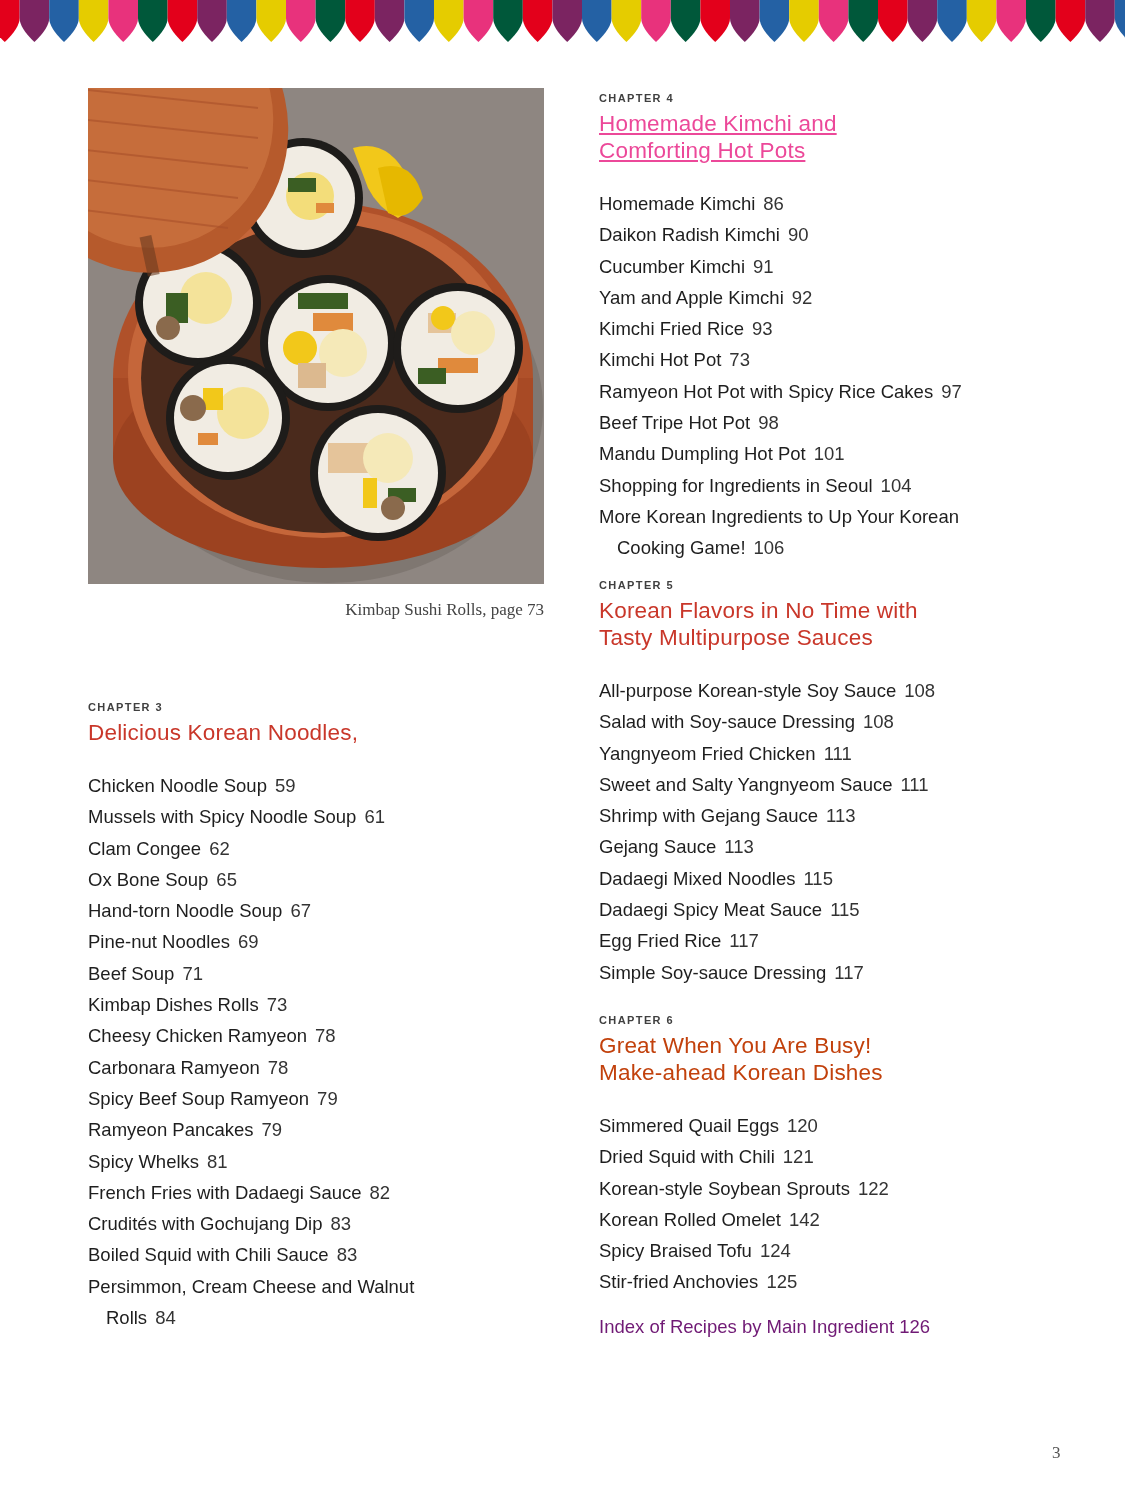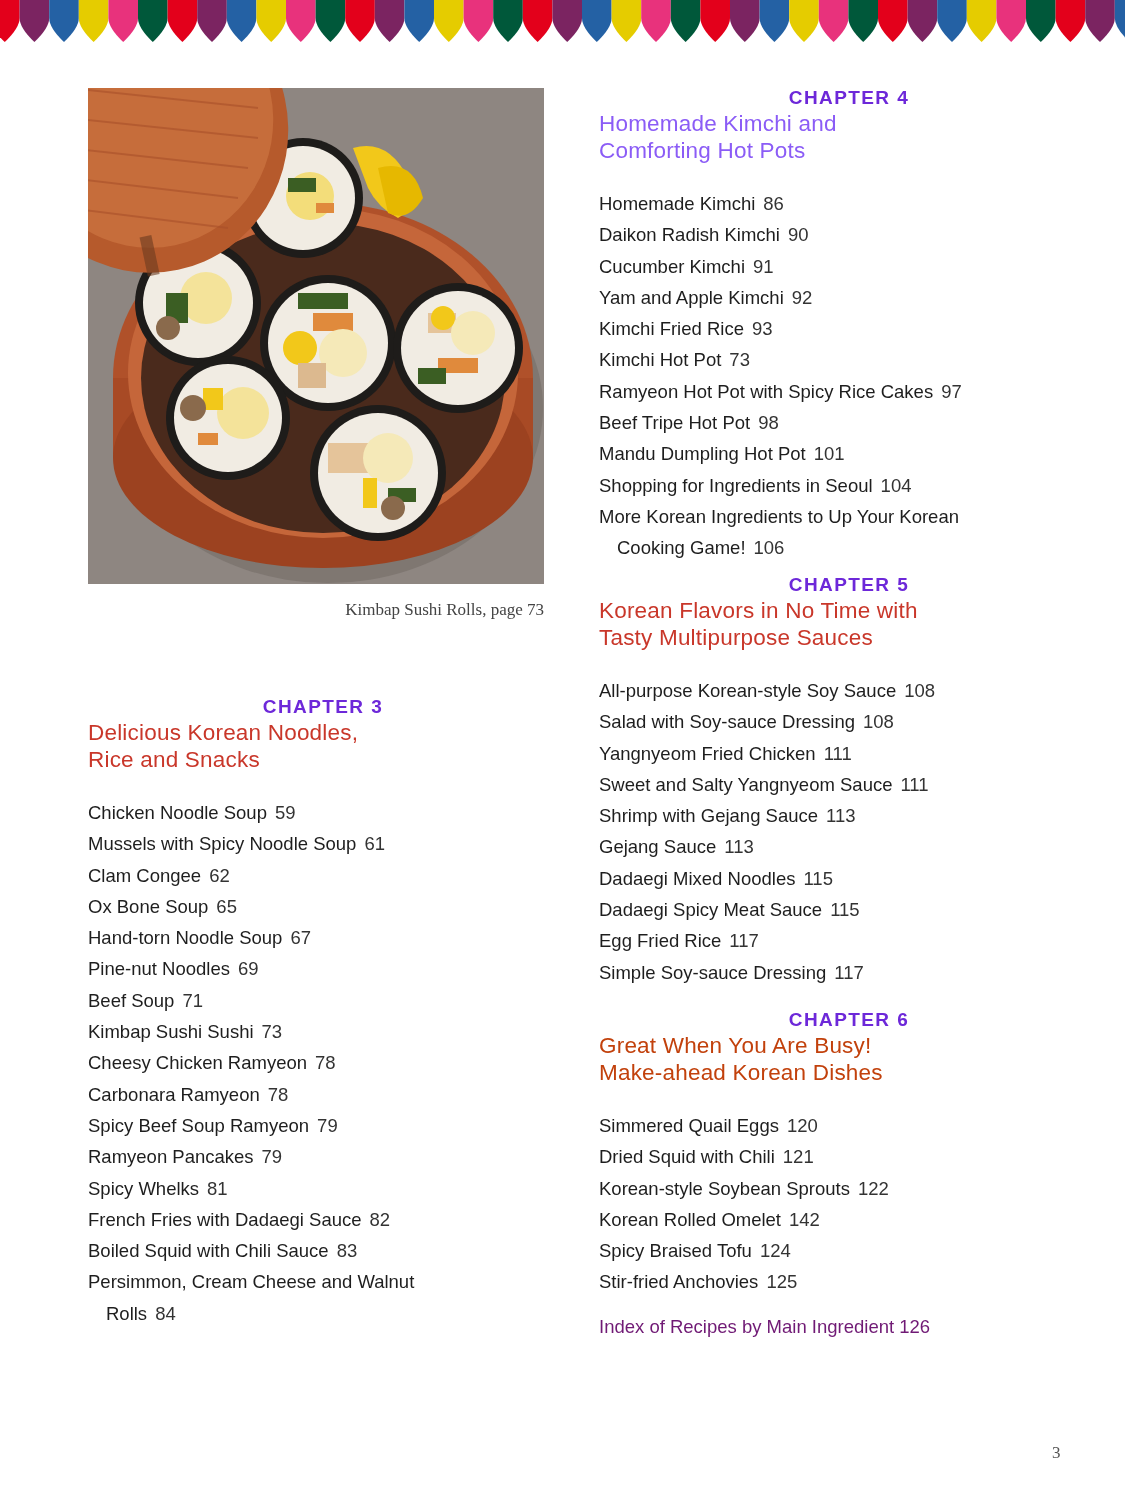--- a/index.html
+++ b/index.html
@@ -3,21 +3,21 @@
 <meta charset="utf-8">
 <style>
   html, body { margin:0; padding:0; }
   body { width:1125px; height:1500px; background:#ffffff; position:relative; overflow:hidden;
          font-family:"Liberation Sans", sans-serif; color:#1a1a1a; }
   .banner { position:absolute; left:0; top:0; width:1125px; height:44px; }
   .photo { position:absolute; left:88px; top:88px; width:456px; height:496px; background:#8f8883; overflow:hidden; }
   .caption { position:absolute; left:290px; top:600px; width:254px; text-align:right;
              font-family:"Liberation Serif", serif; font-size:17px; color:#444; }
   .col { position:absolute; }
-  .chap-label { font-weight:bold; font-size:19px; letter-spacing:1.4px; color:#6d28d9; line-height:18px;text-align:center; }
+  .chap-label { font-weight:bold; font-size:11px; letter-spacing:1.4px; color:#404040; line-height:18px; }
   .chap-title { color:#c9372a; font-size:22.5px; line-height:27px; margin-top:3px; letter-spacing:0.2px; }
   .entries { margin-top:24px; }
   .entry { font-size:18.5px; line-height:31.3px; color:#1e1e1e; white-space:nowrap; }
   .entry .pg { margin-left:8px; color:#333; }
   .entry.cont { padding-left:18px; }
   .index-line { font-size:18.5px; color:#701a75; }
   .page-num { position:absolute; left:1052px; top:1443px; font-family:"Liberation Serif", serif; font-size:17px; color:#555; }
 </style>
 </head>
 <body>
@@ -142,46 +142,46 @@
     </g>
     <rect x="55" y="148" width="12" height="40" fill="#6b3a20" opacity="0.6" transform="rotate(-12 60 165)"></rect>
   </svg>
 </div>
 <div class="caption">Kimbap Sushi Rolls, page 73</div>
 
 <div class="col" style="left:88px; top:698px; width:470px;">
   <div class="chap-label">CHAPTER 3</div>
   <div class="chap-title" style="color: rgb(201, 55, 42);">
     <div>Delicious Korean Noodles,</div>
-    <div>Rice and Snacks</div>
   </div>
   <div class="entries">
       <div class="entry"><span>Chicken Noodle Soup</span><span class="pg">59</span></div>
       <div class="entry"><span>Mussels with Spicy Noodle Soup</span><span class="pg">61</span></div>
       <div class="entry"><span>Clam Congee</span><span class="pg">62</span></div>
       <div class="entry"><span>Ox Bone Soup</span><span class="pg">65</span></div>
       <div class="entry"><span>Hand-torn Noodle Soup</span><span class="pg">67</span></div>
       <div class="entry"><span>Pine-nut Noodles</span><span class="pg">69</span></div>
       <div class="entry"><span>Beef Soup</span><span class="pg">71</span></div>
-      <div class="entry"><span>Kimbap Sushi Sushi</span><span class="pg">73</span></div>
+      <div class="entry"><span>Kimbap Dishes Rolls</span><span class="pg">73</span></div>
       <div class="entry"><span>Cheesy Chicken Ramyeon</span><span class="pg">78</span></div>
       <div class="entry"><span>Carbonara Ramyeon</span><span class="pg">78</span></div>
       <div class="entry"><span>Spicy Beef Soup Ramyeon</span><span class="pg">79</span></div>
       <div class="entry"><span>Ramyeon Pancakes</span><span class="pg">79</span></div>
       <div class="entry"><span>Spicy Whelks</span><span class="pg">81</span></div>
       <div class="entry"><span>French Fries with Dadaegi Sauce</span><span class="pg">82</span></div>
+      <div class="entry"><span>Crudités with Gochujang Dip</span><span class="pg">83</span></div>
       <div class="entry"><span>Boiled Squid with Chili Sauce</span><span class="pg">83</span></div>
       <div class="entry"><span>Persimmon, Cream Cheese and Walnut</span><span class="pg"></span></div>
       <div class="entry cont"><span>Rolls</span><span class="pg">84</span></div>
     </div>
 </div>
 
 <div class="col" style="left:599px; top:89px; width:500px;">
   <div class="chap-label">CHAPTER 4</div>
-  <div class="chap-title" style="color: #8b5cf6;">
+  <div class="chap-title" style="color: #ec4899; text-decoration: underline;">
     <div>Homemade Kimchi and</div>
     <div>Comforting Hot Pots</div>
   </div>
   <div class="entries">
       <div class="entry"><span>Homemade Kimchi</span><span class="pg">86</span></div>
       <div class="entry"><span>Daikon Radish Kimchi</span><span class="pg">90</span></div>
       <div class="entry"><span>Cucumber Kimchi</span><span class="pg">91</span></div>
       <div class="entry"><span>Yam and Apple Kimchi</span><span class="pg">92</span></div>
       <div class="entry"><span>Kimchi Fried Rice</span><span class="pg">93</span></div>
       <div class="entry"><span>Kimchi Hot Pot</span><span class="pg">73</span></div>

